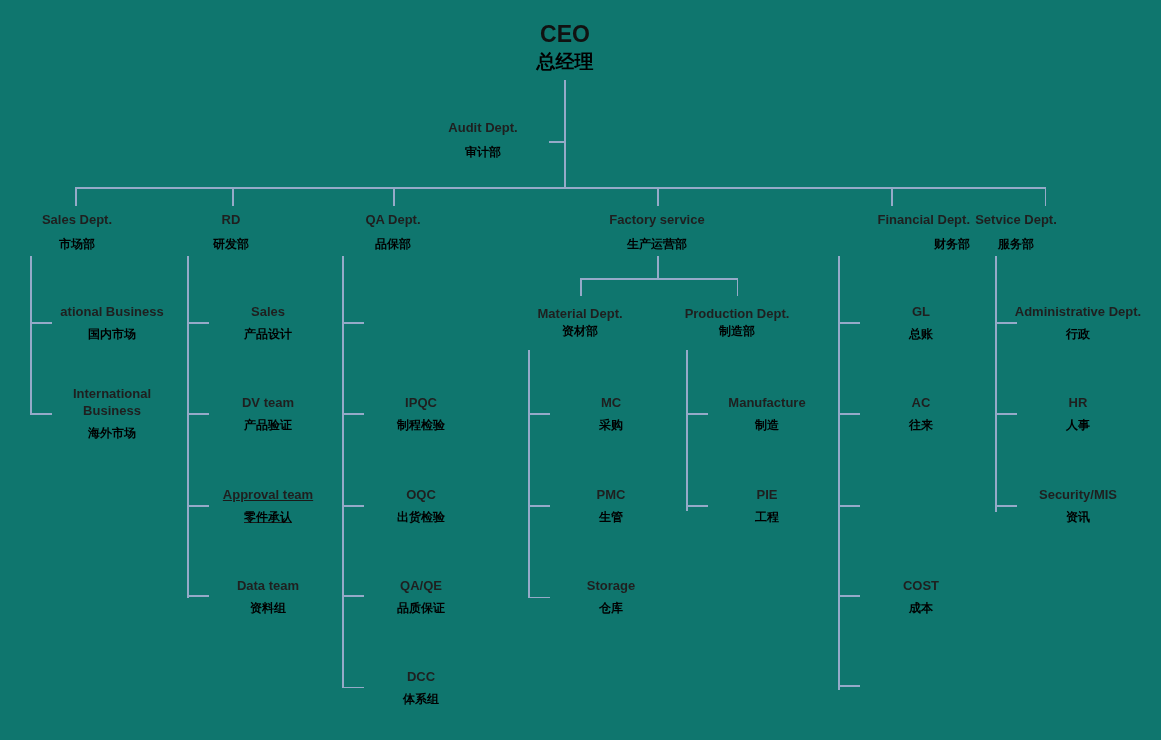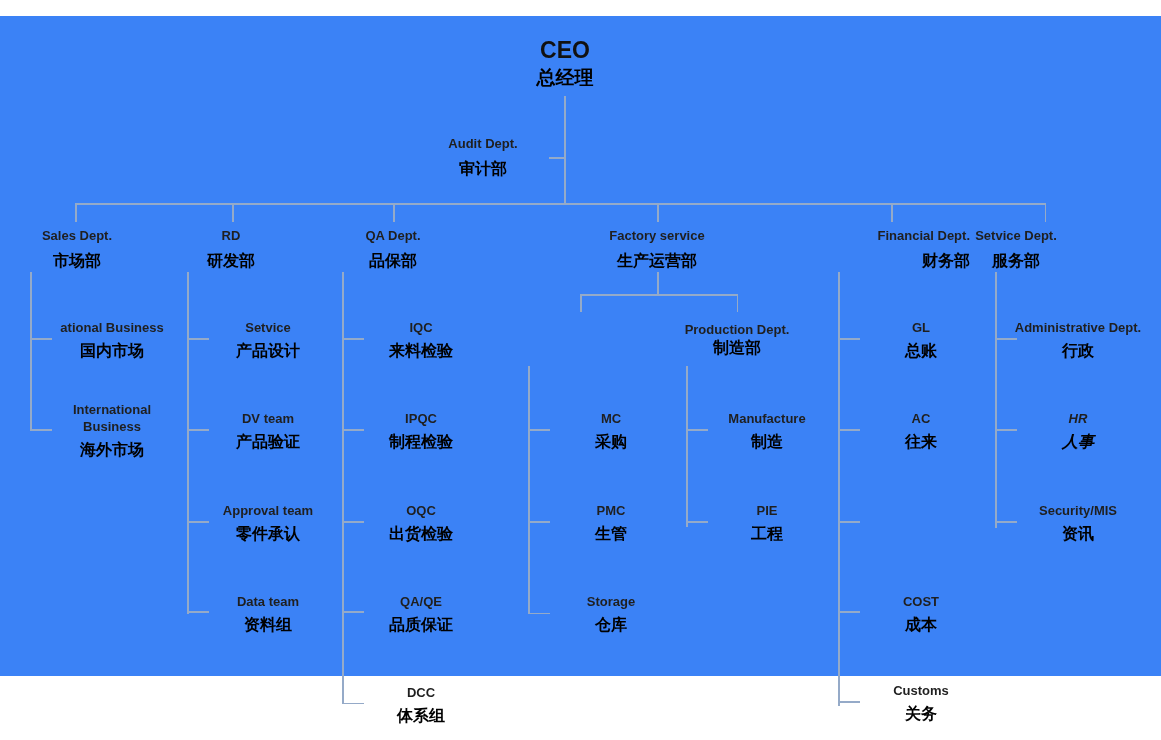--- a/index.html
+++ b/index.html
@@ -1,27 +1,27 @@
 <!DOCTYPE html>
 <html><head>
 <meta charset="utf-8">
 <style>
   html,body{margin:0;padding:0;}
   body{
     width:1161px;height:740px;background:#ffffff;
     font-family:"Liberation Sans","DejaVu Sans",sans-serif;
     overflow:hidden;
   }
-  .canvas{position:relative;width:1161px;height:660px;background:#3b82f6;margin-top:16px;}
+  .canvas{position:relative;width:1161px;height:740px;background:#0f766e;}
   .node{
     position:absolute;width:160px;transform:translateX(-50%);
     text-align:center;color:#1a1a1a;
   }
   .node .en{font-size:13px;font-weight:bold;line-height:17px;color:#1f1f1f;}
-  .node .zh{font-size:16px;font-weight:bold;line-height:19px;margin-top:5px;color:#000000;}
+  .node .zh{font-size:12px;font-weight:bold;line-height:19px;margin-top:5px;color:#000000;}
   .node.hdr .zh{margin-top:7px;}
   .node.tight .zh{margin-top:0;}
   .node.narrow{width:110px;}
   .node.ceo{width:220px;}
   .node.ceo .en{font-size:23px;line-height:28px;color:#111111;}
   .node.ceo .zh{font-size:19px;line-height:24px;margin-top:2px;}
   .line{position:absolute;background:#95aac8;}
   .line.h{height:1.5px;}
   .line.v{width:1.5px;}
 </style>
@@ -124,57 +124,57 @@
   <div class="node" style="left:112px;top:303px;">
     <div class="en">ational Business</div>
     <div class="zh">国内市场</div>
   </div>
   <div class="node narrow" style="left:112px;top:385px;">
     <div class="en">International Business</div>
     <div class="zh">海外市场</div>
   </div>
 
   <div class="node" style="left:268px;top:303px;">
-    <div class="en">Setvice</div>
+    <div class="en">Sales</div>
     <div class="zh">产品设计</div>
   </div>
   <div class="node" style="left:268px;top:394px;">
     <div class="en">DV team</div>
     <div class="zh">产品验证</div>
   </div>
-  <div class="node" style="left:268px;top:486px;">
+  <div class="node" style="left:268px;top:486px;text-decoration:underline;">
     <div class="en">Approval team</div>
     <div class="zh">零件承认</div>
   </div>
   <div class="node" style="left:268px;top:577px;">
     <div class="en">Data team</div>
     <div class="zh">资料组</div>
   </div>
 
-  <div class="node" style="left:421px;top:303px;">
-    <div class="en">IQC</div>
-    <div class="zh">来料检验</div>
-  </div>
   <div class="node" style="left:421px;top:394px;">
     <div class="en">IPQC</div>
     <div class="zh">制程检验</div>
   </div>
   <div class="node" style="left:421px;top:486px;">
     <div class="en">OQC</div>
     <div class="zh">出货检验</div>
   </div>
   <div class="node" style="left:421px;top:577px;">
     <div class="en">QA/QE</div>
     <div class="zh">品质保证</div>
   </div>
   <div class="node" style="left:421px;top:668px;">
     <div class="en">DCC</div>
     <div class="zh">体系组</div>
   </div>
 
+  <div class="node tight" style="left:580px;top:305px;">
+    <div class="en">Material Dept.</div>
+    <div class="zh">资材部</div>
+  </div>
   <div class="node" style="left:611px;top:394px;">
     <div class="en">MC</div>
     <div class="zh">采购</div>
   </div>
 
   <div class="node tight" style="left:737px;top:305px;">
     <div class="en">Production Dept.</div>
     <div class="zh">制造部</div>
   </div>
   <div class="node" style="left:611px;top:577px;">
@@ -200,30 +200,26 @@
     <div class="zh">总账</div>
   </div>
   <div class="node" style="left:921px;top:394px;">
     <div class="en">AC</div>
     <div class="zh">往来</div>
   </div>
   <div class="node" style="left:921px;top:577px;">
     <div class="en">COST</div>
     <div class="zh">成本</div>
   </div>
-  <div class="node" style="left:921px;top:666px;">
-    <div class="en">Customs</div>
-    <div class="zh">关务</div>
-  </div>
 
   <div class="node" style="left:1078px;top:303px;">
     <div class="en">Administrative Dept.</div>
     <div class="zh">行政</div>
   </div>
-  <div class="node" style="left:1078px;top:394px;font-style:italic;">
+  <div class="node" style="left:1078px;top:394px;">
     <div class="en">HR</div>
     <div class="zh">人事</div>
   </div>
   <div class="node" style="left:1078px;top:486px;">
     <div class="en">Security/MIS</div>
     <div class="zh">资讯</div>
   </div>
 
 </div>
 

